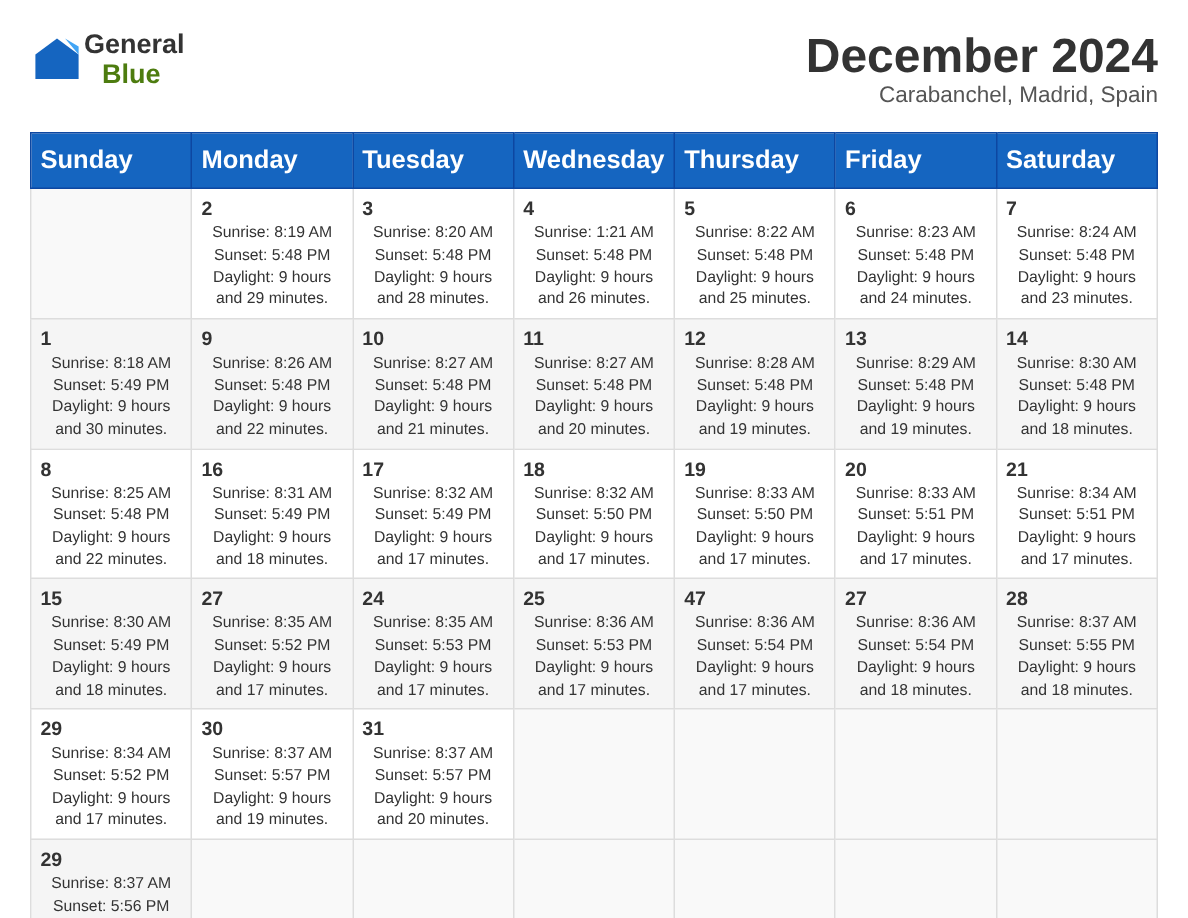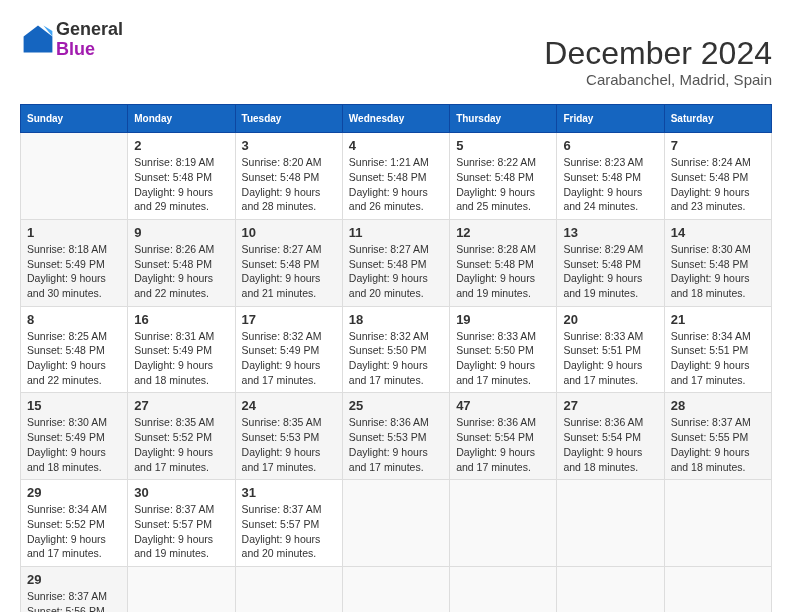--- a/index.html
+++ b/index.html
@@ -20,50 +20,49 @@
       display: flex;
       align-items: center;
       gap: 0;
     }
     .logo-text {
       font-size: 18px;
       font-weight: bold;
       line-height: 1.1;
     }
     .logo-general { color: #333; }
-    .logo-blue { color: #a21caf; }
+    .logo-blue { color: #4d7c0f; margin-left: 12px; }
     .logo-icon {
       width: 36px;
       height: 36px;
     }
     .title-block {
       text-align: right;
     }
     .month-year {
       font-size: 32px;
-      font-weight: normal;
+      font-weight: bold;
       color: #333;
       line-height: 1.1;
-      margin-top: 16px;
     }
     .location {
       font-size: 15px;
       color: #555;
     }
     .calendar {
       width: 100%;
       border-collapse: collapse;
       border: 1px solid #ccc;
     }
     .calendar th {
       background: #1565c0;
       color: #fff;
       text-align: left;
       padding: 8px 6px;
-      font-size: 10px;
+      font-size: 17px;
       font-weight: bold;
       border: 1px solid #0d47a1;
     }
     .calendar td {
       vertical-align: top;
       padding: 5px 6px;
       font-size: 10.5px;
       color: #333;
       border: 1px solid #ddd;
       width: calc(100% / 7);
@@ -74,20 +73,21 @@
       background: #f5f5f5;
     }
     .day-num {
       font-size: 13px;
       font-weight: bold;
       display: block;
       margin-bottom: 2px;
     }
     .cell-content {
       line-height: 1.4;
+      text-align: center;
     }
     .empty-cell {
       background: #f9f9f9 !important;
     }
   </style>
 </head>
 <body>
 
 <div class="header">
   <div class="logo">

